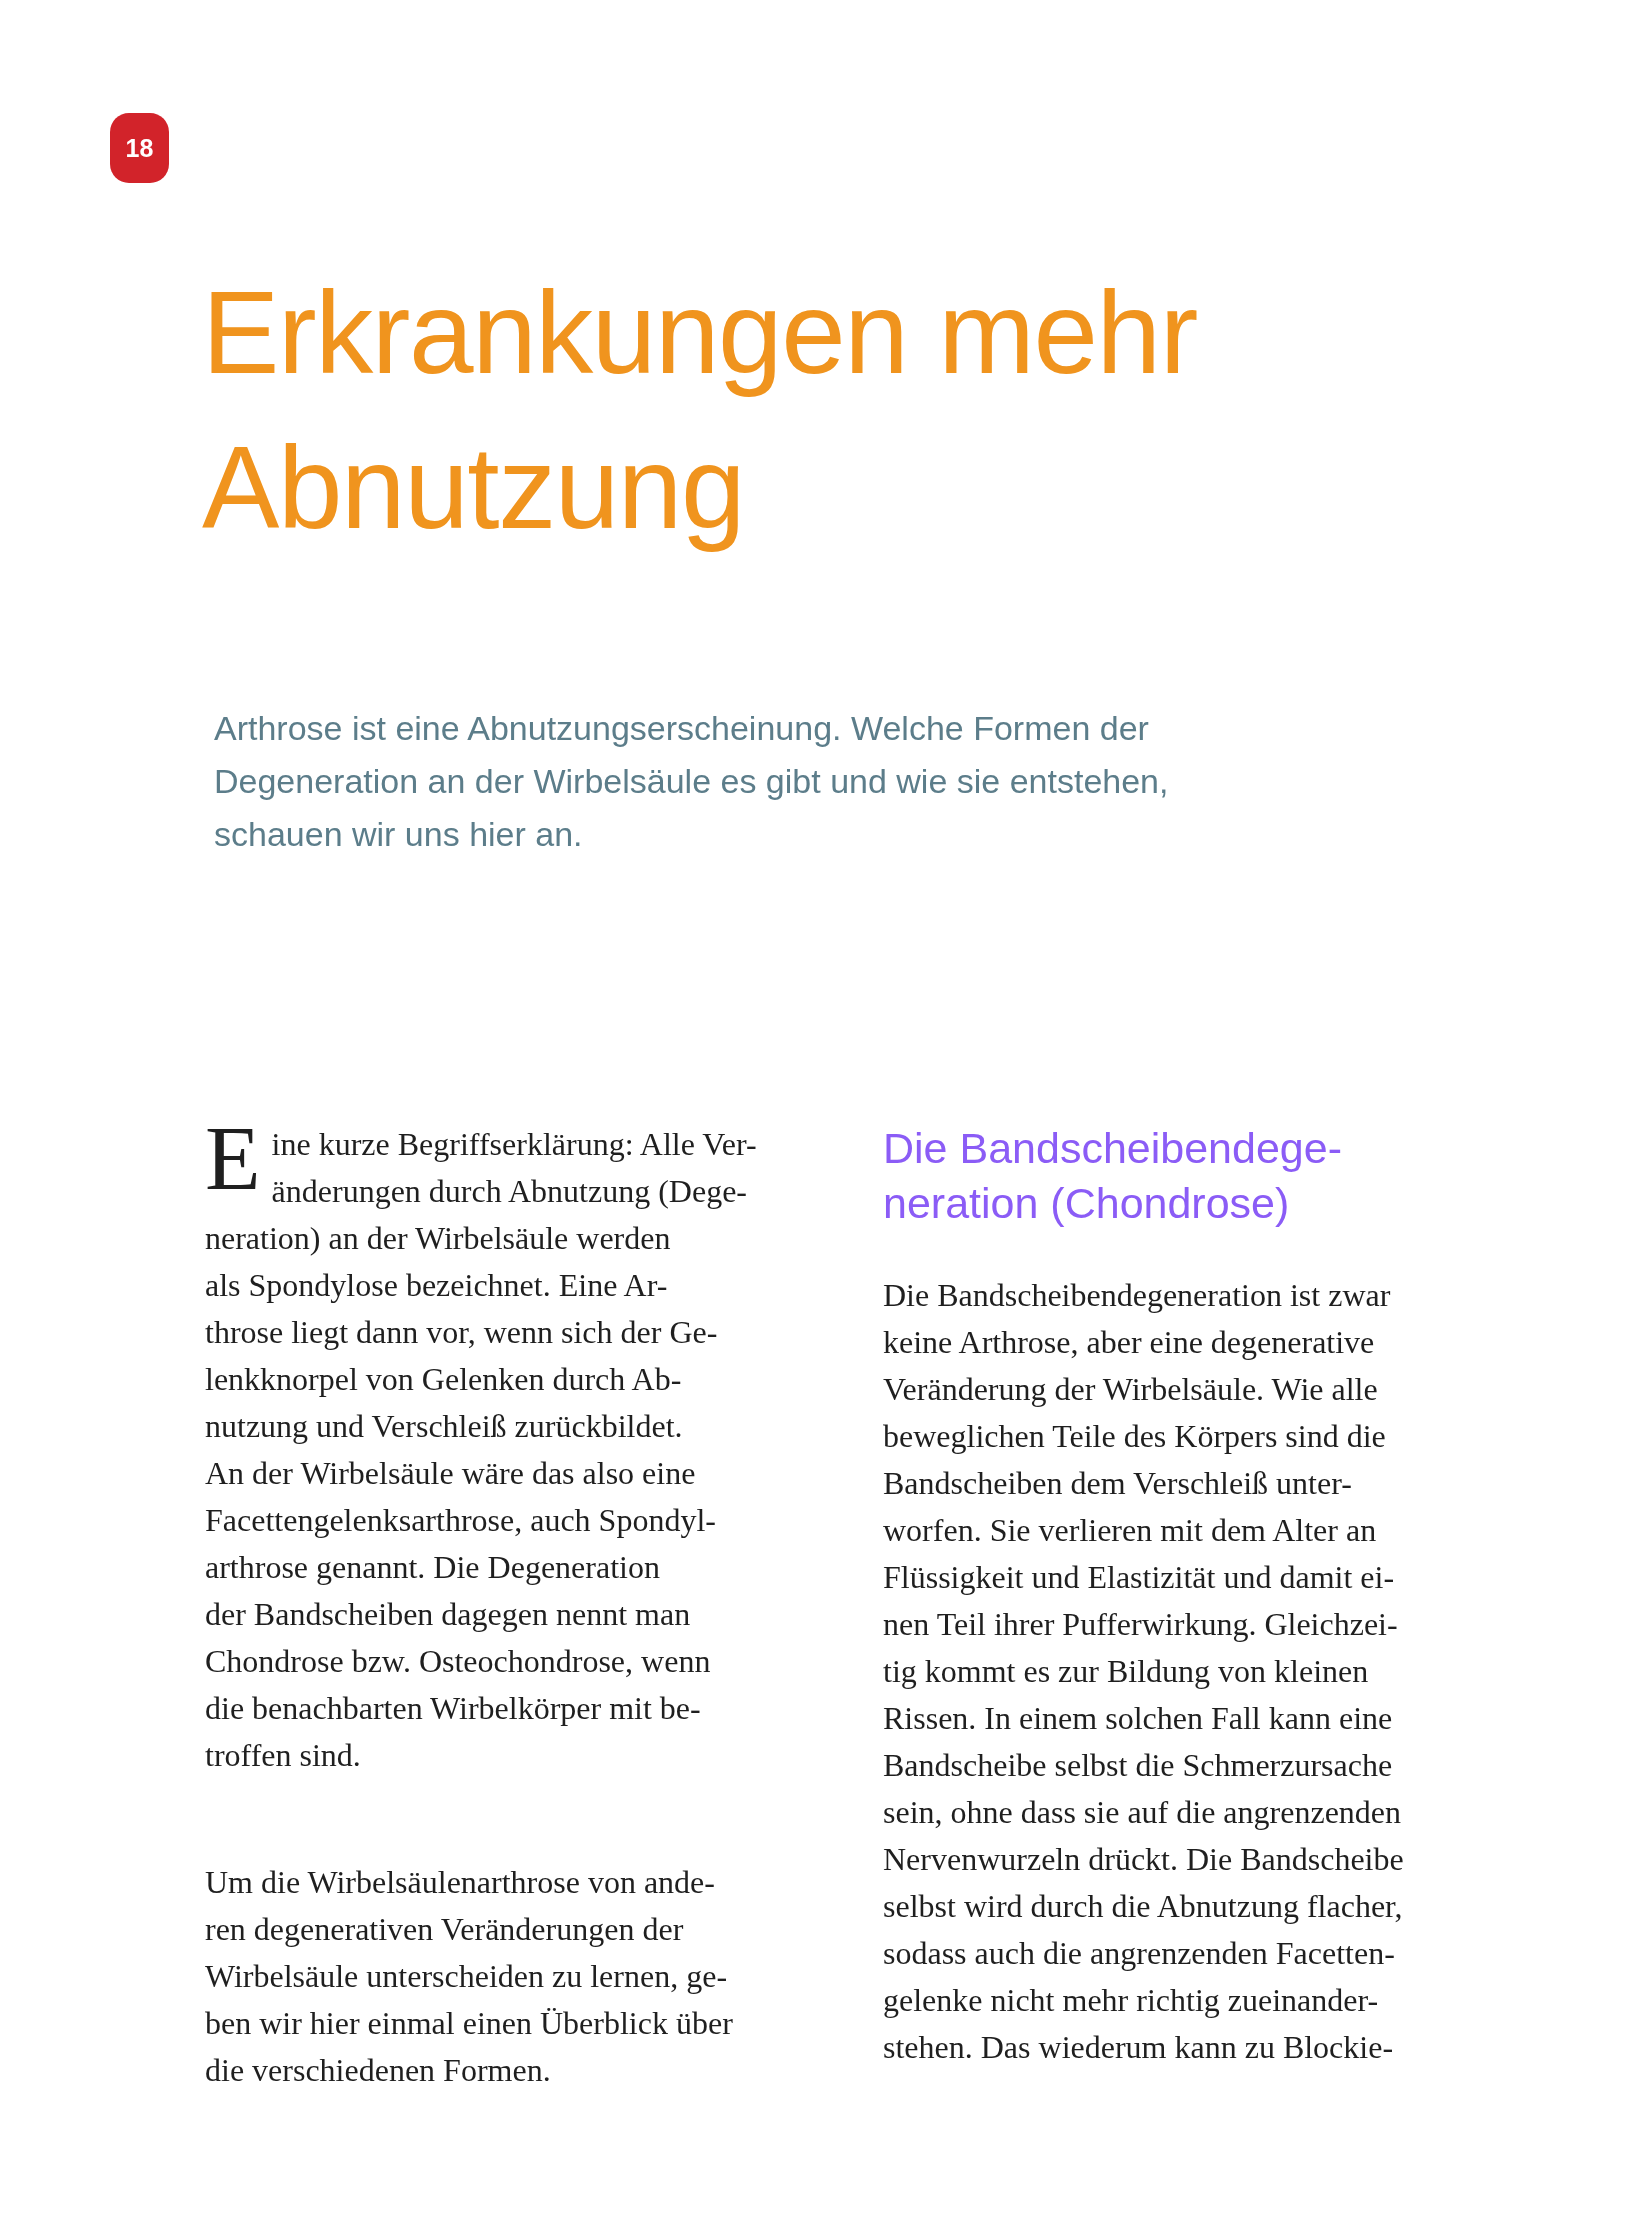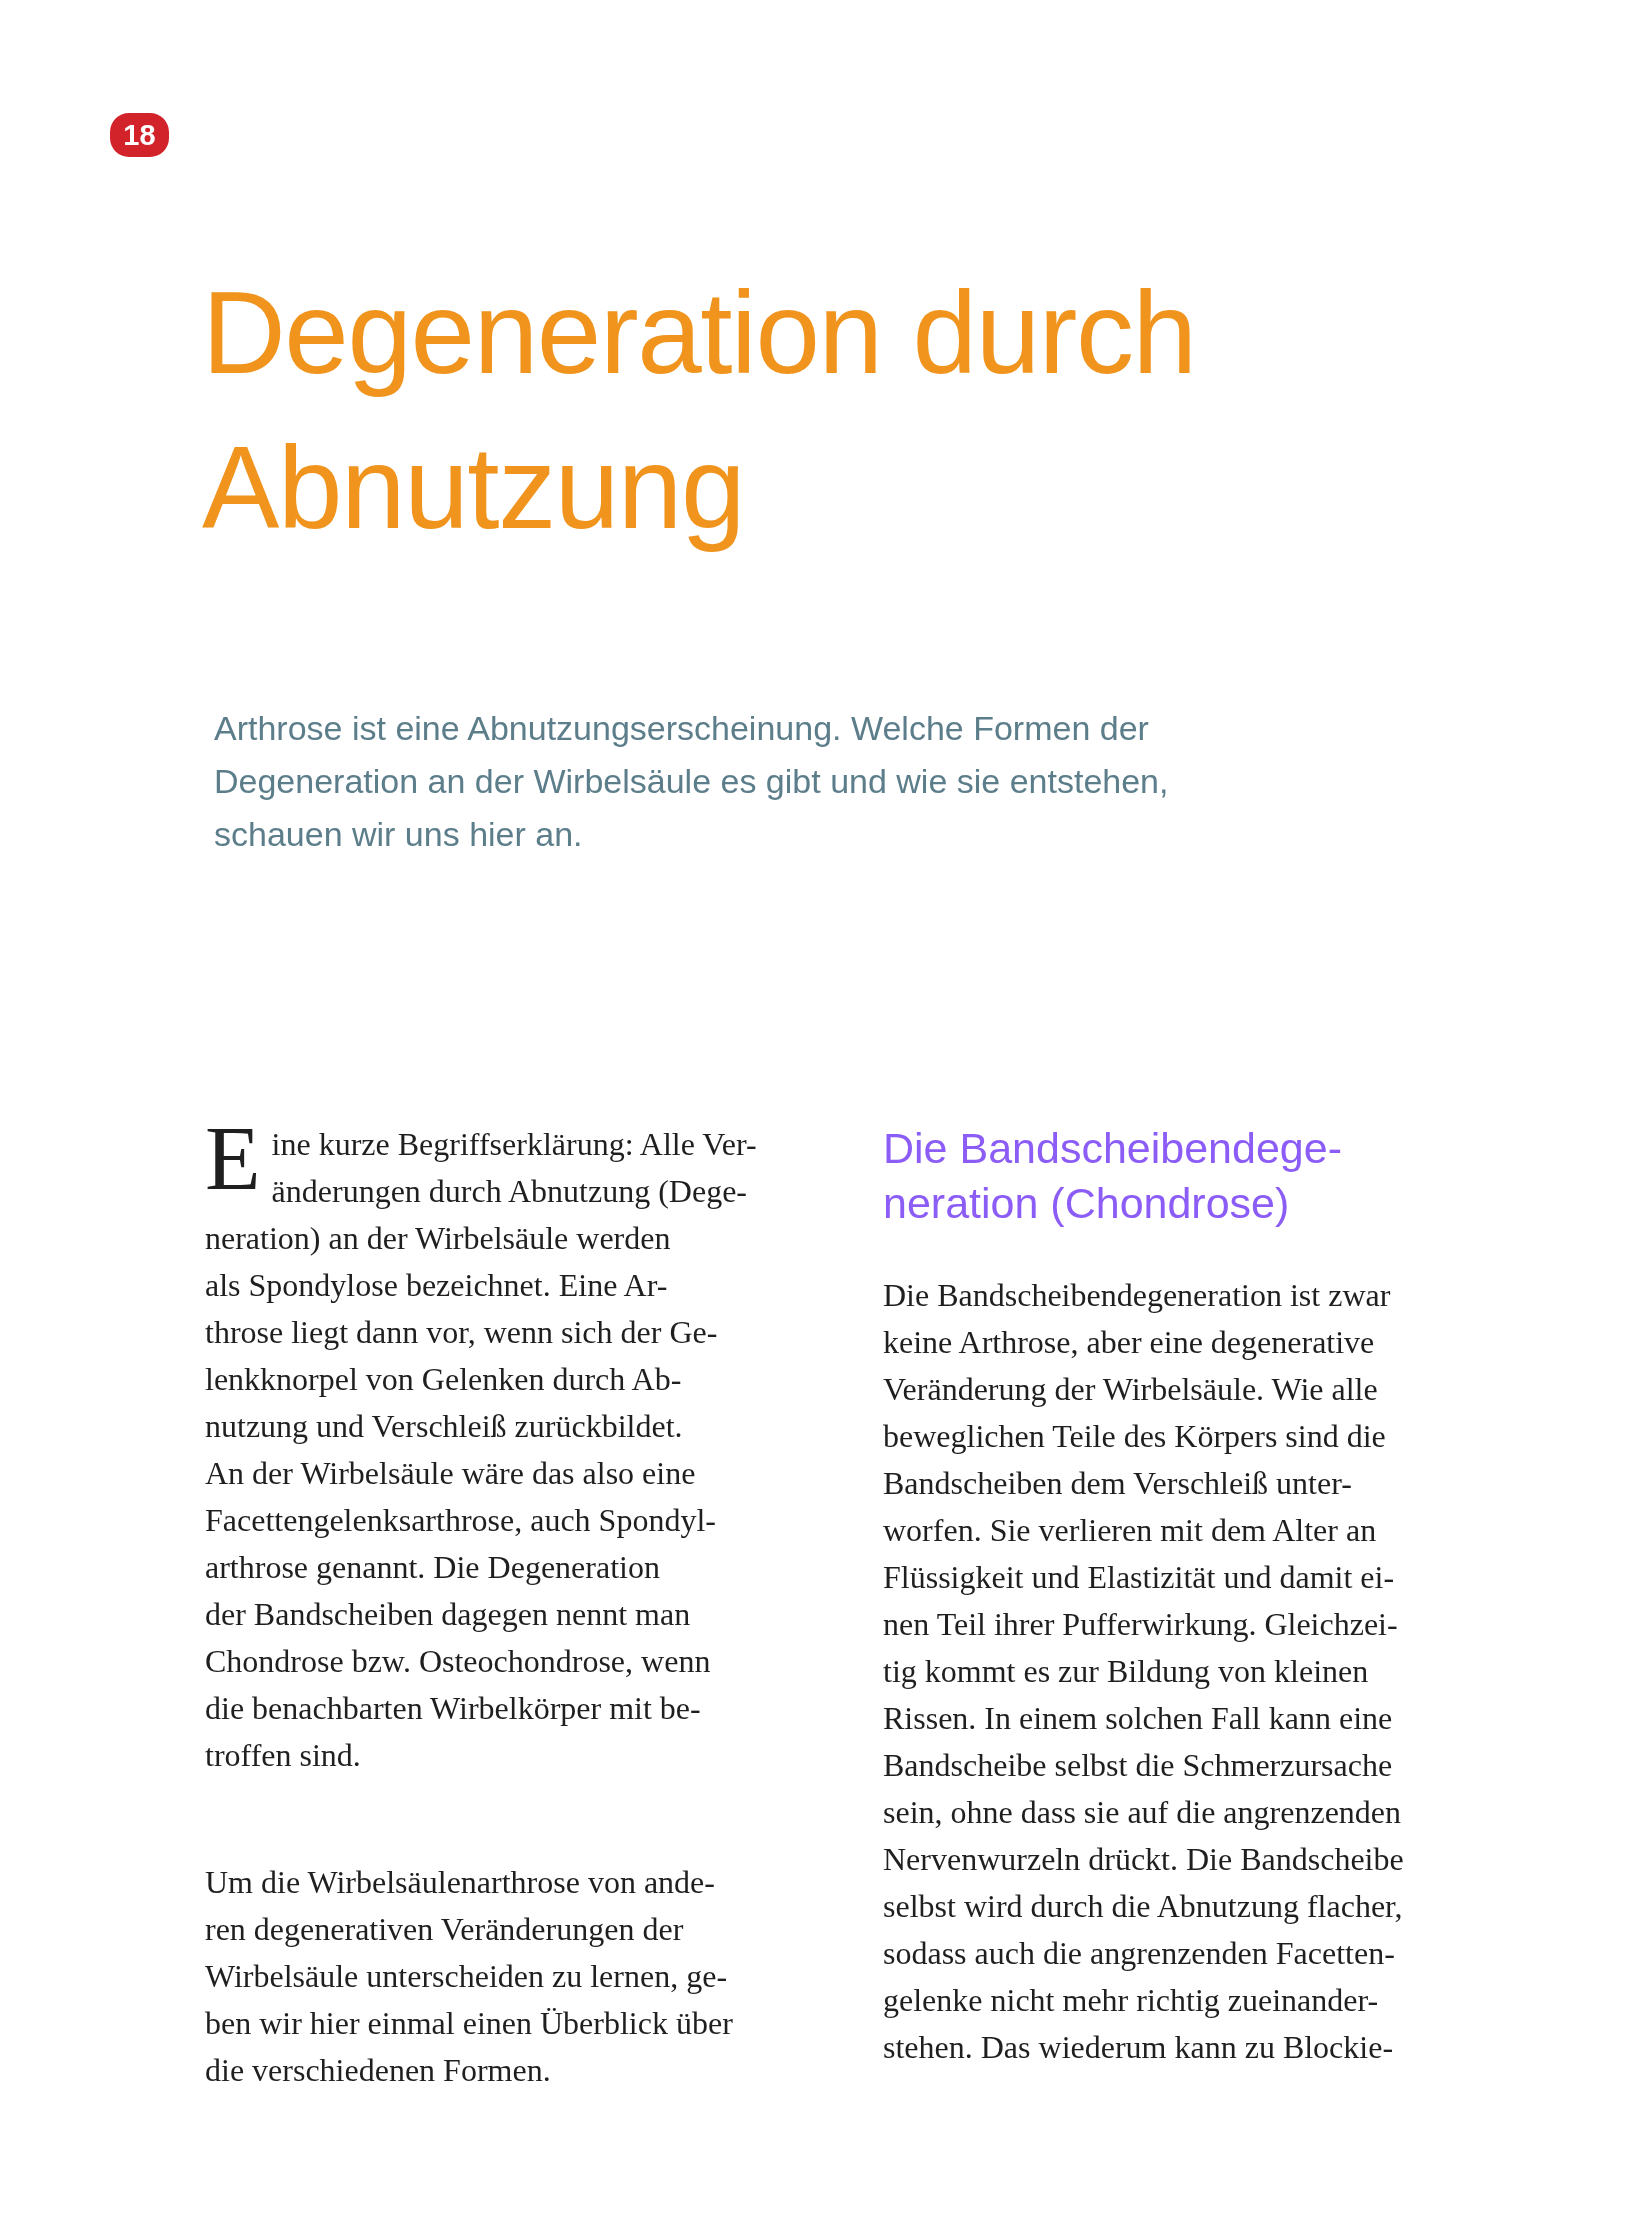--- a/index.html
+++ b/index.html
@@ -15,26 +15,26 @@
     background: #ffffff;
     overflow: hidden;
     font-family: "Liberation Serif", serif;
     color: #1f1f1f;
   }
   .page-number-badge {
     position: absolute;
     left: 110px;
     top: 113px;
     width: 59px;
-    height: 44px;
+    height: 70px;
     background: #d2232a;
     border-radius: 19px;
     color: #ffffff;
     font-family: "Liberation Sans", sans-serif;
-    font-size: 29px;
+    font-size: 25px;
     font-weight: bold;
     display: flex;
     align-items: center;
     justify-content: center;
   }
   .page-title {
     position: absolute;
     left: 202px;
     top: 256px;
     margin: 0;
@@ -102,21 +102,21 @@
     color: #a03c2e;
   }
 </style>
 </head>
 <body>
 
 <div class="page">
 
   <div class="page-number-badge">18</div>
 
-  <h1 class="page-title">Degeneration durch
+  <h1 class="page-title">Erkrankungen mehr
 Abnutzung</h1>
 
   <p class="intro">Arthrose ist eine Abnutzungserscheinung. Welche Formen der
 Degeneration an der Wirbelsäule es gibt und wie sie entstehen,
 schauen wir uns hier an.</p>
 
   <div class="column column-left">
     <p class="body-par"><span class="dropcap">E</span><span>ine kurze Begriffserklärung: Alle Ver-
 änderungen durch Abnutzung (Dege-
 neration) an der Wirbelsäule werden

